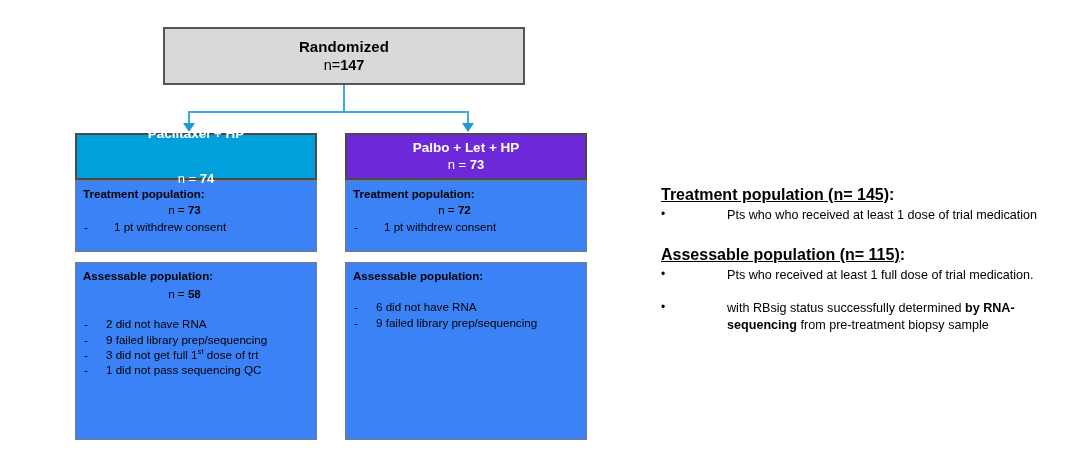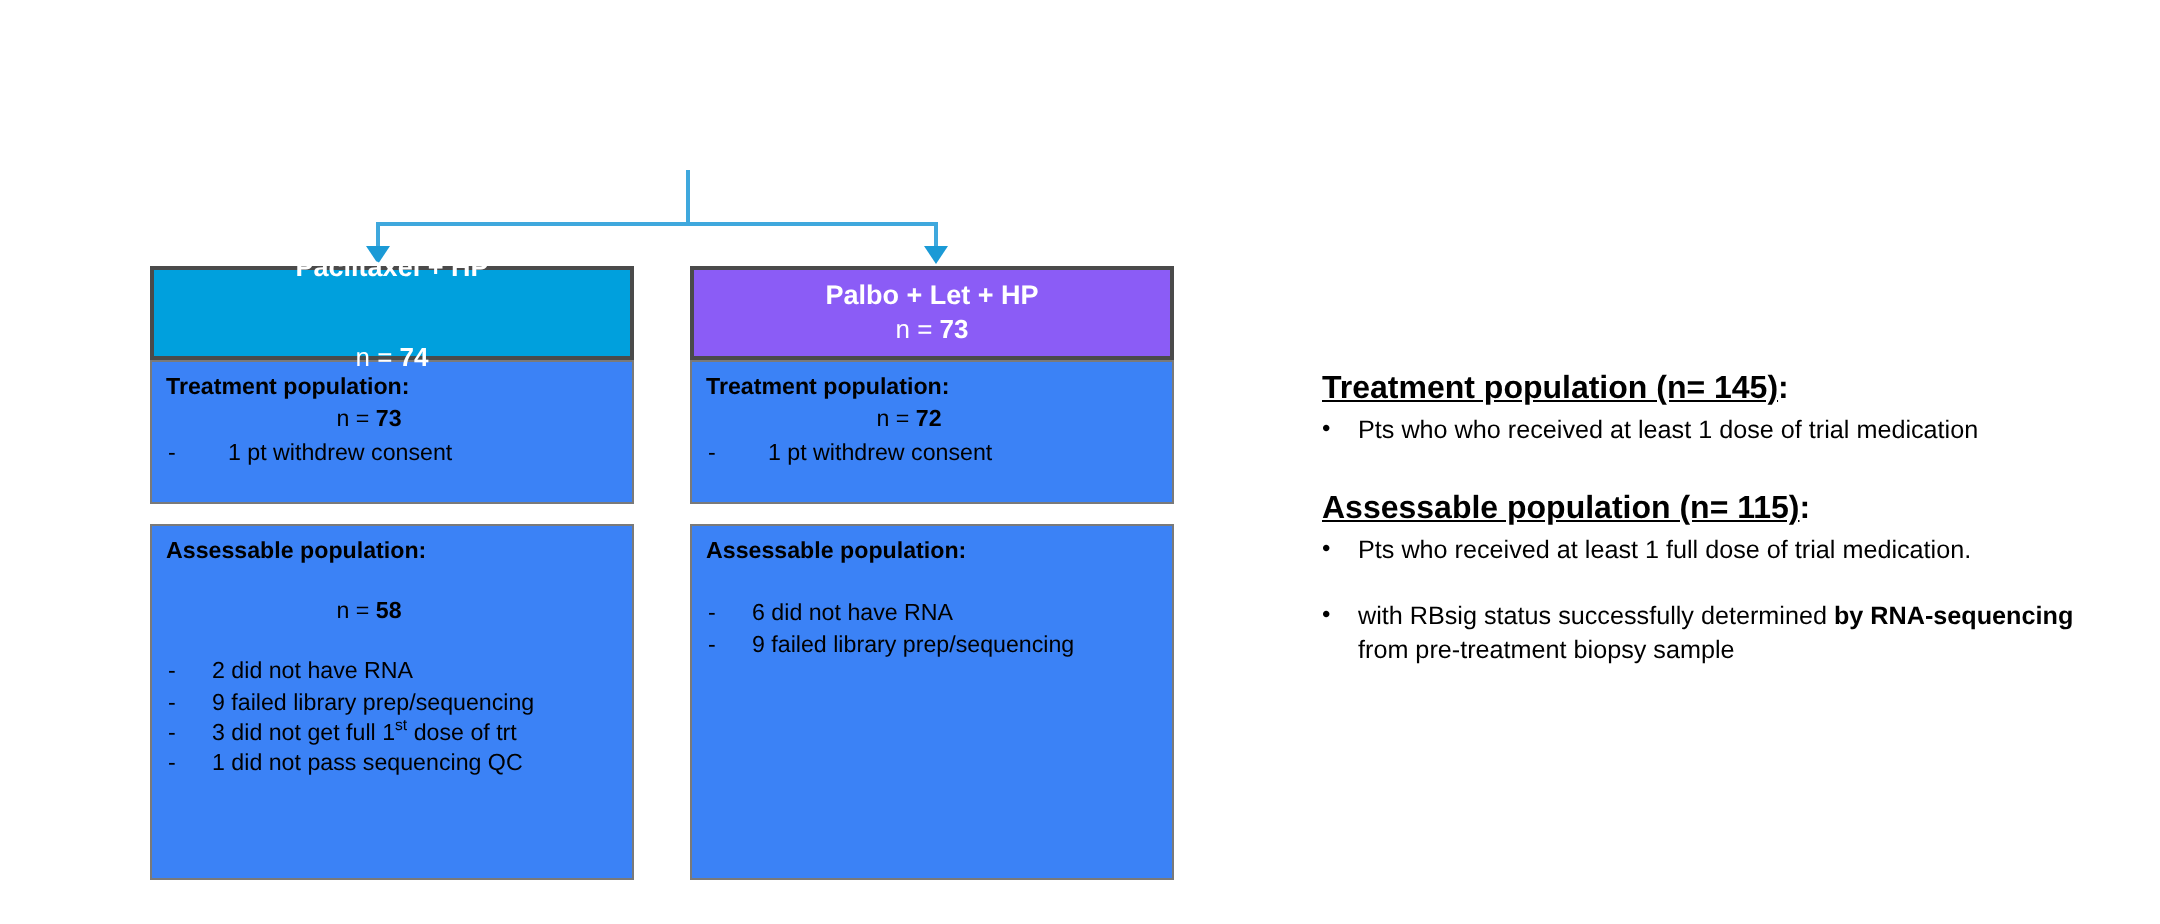--- a/index.html
+++ b/index.html
@@ -80,21 +80,21 @@
     box-sizing: border-box;
     border: 2px solid #4a4a4a;
     color: #ffffff;
     display: flex;
     flex-direction: column;
     align-items: center;
     justify-content: center;
     line-height: 1.2;
   }
   .arm-header.blue { background: #00a0dd; gap: 28px; }
-  .arm-header.red  { background: #8b5cf6; }
+  .arm-header.red  { background: #6d28d9; }
   .arm-header .h-title {
     font-size: 13.5px;
     font-weight: bold;
   }
   .arm-header .h-sub {
     font-size: 13px;
     font-weight: normal;
     margin-top: 1px;
   }
   .arm-header .h-sub b { font-weight: bold; }
@@ -115,21 +115,21 @@
     font-weight: bold;
     line-height: 1.25;
   }
   .p-n {
     font-size: 11.6px;
     text-align: center;
     margin-top: 2px;
     padding-right: 22px;
   }
   .p-n b { font-weight: bold; }
-  .p-n-spaced { margin-top: 16px; }
+  .p-n-spaced { margin-top: 4px; }
 
   .bullets { margin-top: 3px; }
   .bullets-spaced { margin-top: 16px; }
   .bullet-row {
     display: flex;
     font-size: 11.6px;
     line-height: 1.32;
     margin-bottom: 0px;
   }
   .bullet-dash {
@@ -161,29 +161,33 @@
     font-size: 12.6px;
     line-height: 1.3;
     margin-top: 1px;
   }
   .legend-bullet {
     width: 18px;
     flex: none;
     text-align: left;
     font-size: 12px;
   }
-  .legend-text { flex: 1; }
+  .legend-text { flex: 1; margin-left: 48px; }
   .legend-text b { font-weight: bold; }
   .legend-item-gap { margin-top: 17px; }
 </style>
 </head>
 <body>
 
 <div class="canvas">
 
+  <div class="top-box">
+    <div class="top-title">Randomized</div>
+    <div class="top-sub"><span>n=</span><b>147</b></div>
+  </div>
 
   <div class="conn conn-v-main"></div>
   <div class="conn conn-h"></div>
   <div class="conn conn-v-left"></div>
   <div class="conn conn-v-right"></div>
   <div class="arrow arrow-left"></div>
   <div class="arrow arrow-right"></div>
 
   <div class="arm arm-left">
     <div class="arm-header blue">

